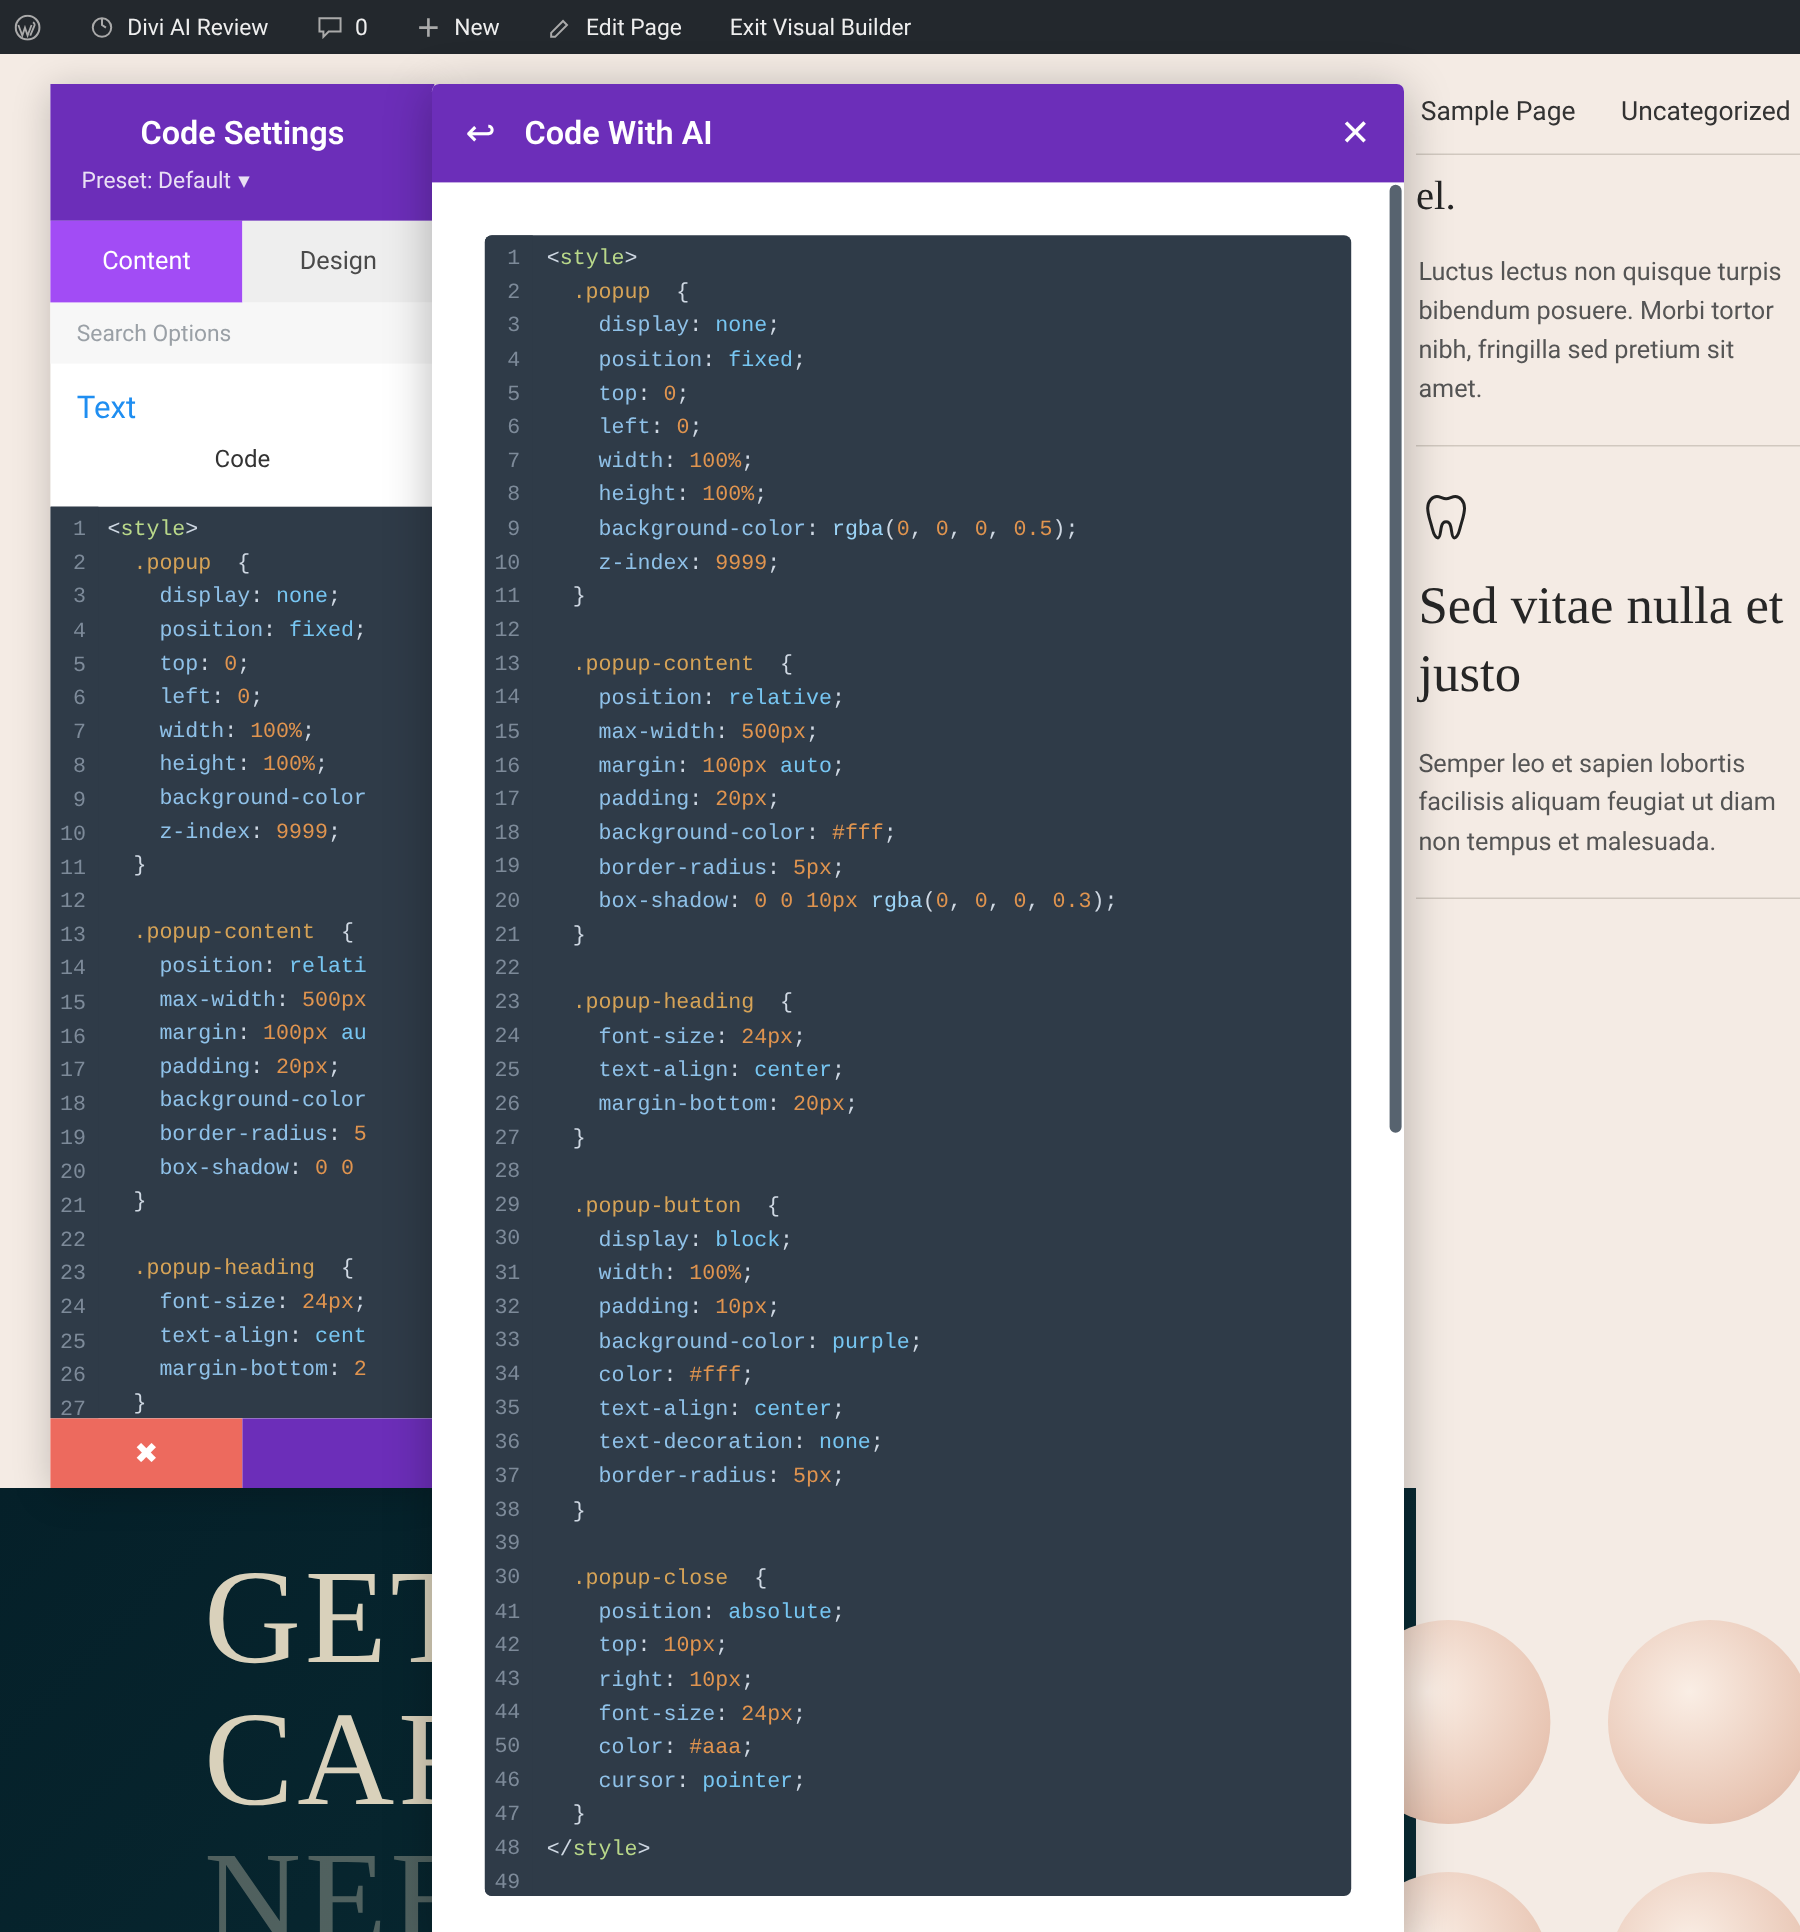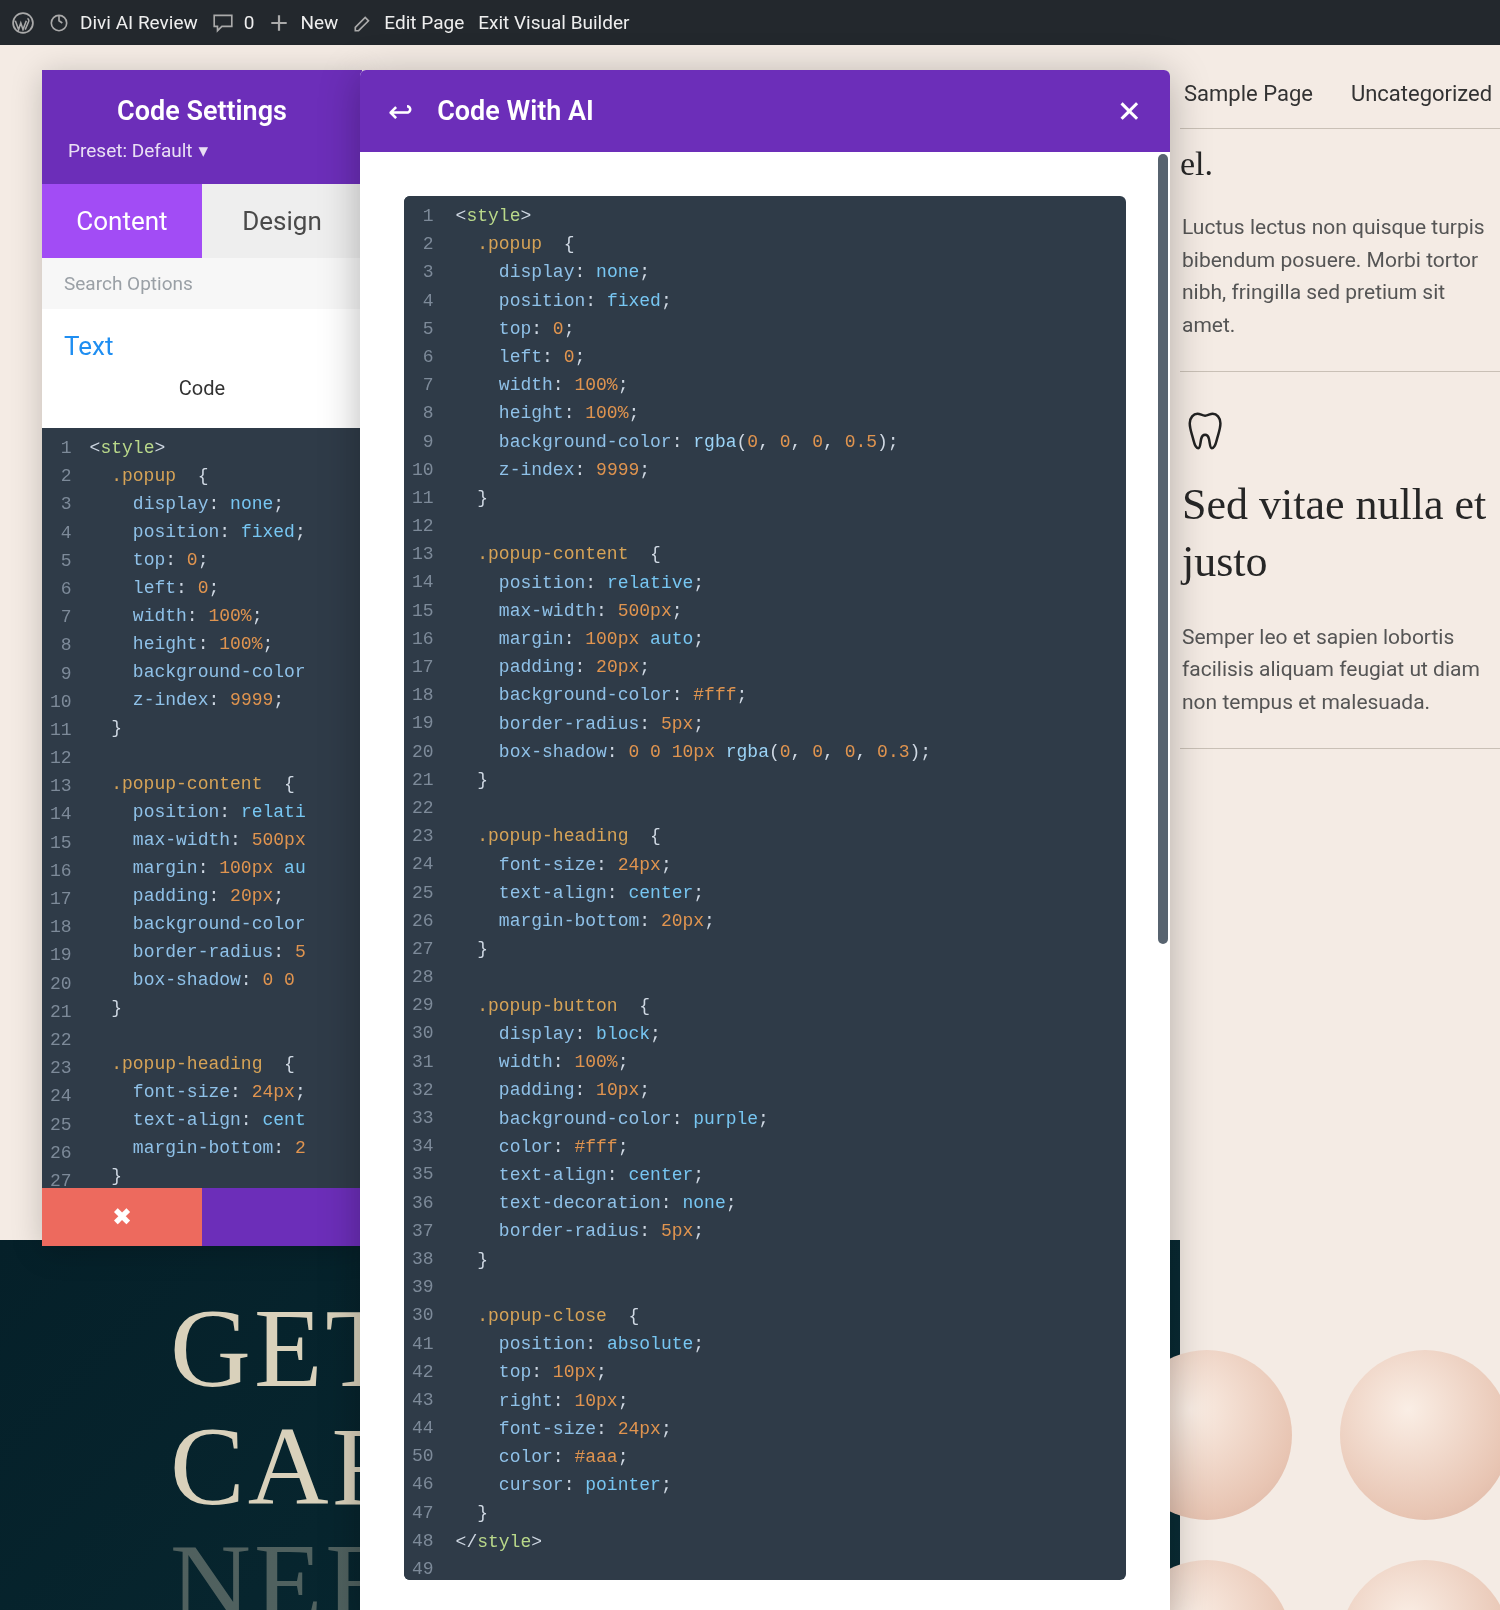--- a/index.html
+++ b/index.html
@@ -1,19 +1,19 @@
 <!DOCTYPE html>
 <html><head>
 <meta charset="utf-8">
 <style>
   * { box-sizing: border-box; margin: 0; padding: 0; }
   body { font-family: -apple-system, BlinkMacSystemFont, "Segoe UI", Roboto, Helvetica, Arial, sans-serif; background: #f4ebe4; width: 1500px; height: 1610px; overflow: hidden; position: relative; }
 
   
-  .wp-bar { background:#23282d; color:#ccc; height:45px; display:flex; align-items:center; font-size:19px; gap:14px; padding:0 12px; }
+  .wp-bar { background:#23282d; color:#ccc; height:45px; display:flex; align-items:center; font-size:19px; gap:40px; padding:0 12px; }
   .wp-bar .item { display:flex; align-items:center; gap:10px; color:#eee; cursor:pointer; }
   .wp-bar svg { width:22px; height:22px; fill:#aaa; }
 
   
   .right-col { position:absolute; top:45px; right:0; width:320px; padding:24px 0 0 0; }
   .top-nav { display:flex; gap:38px; font-size:22px; color:#333; padding:12px 4px 22px 4px; }
   .widget { border-top:1px solid #c9c0b6; padding:34px 2px 30px 2px; }
   .widget .icon-box { width:50px; height:50px; display:flex; align-items:center; justify-content:center; margin-bottom:20px; }
   .widget h3 { font-family: Georgia, 'Times New Roman', serif; font-weight:400; font-size:44px; line-height:1.3; color:#262626; margin: 0 0 30px 0;}
   .widget p { font-size:21px; line-height:1.55; color:#555; }
@@ -28,21 +28,21 @@
   .c2 { top:1350px; right:-10px; }
   .c3 { top:1560px; right:208px; }
   .c4 { top:1560px; right:-10px; }
 
   
   .settings-panel { position:absolute; left:42px; top:70px; width:320px; background:#fff; box-shadow:0 4px 30px rgba(0,0,0,.2); z-index:5; }
   .sp-header { background:#6c2eb9; color:#fff; padding:25px 26px 22px 26px;text-align:center; }
   .sp-header h2 { font-size:27px; font-weight:600; margin-bottom:12px;}
   .sp-header .preset { font-size:19px; opacity:.85; display:flex; align-items:center; gap:6px;}
   .sp-tabs { display:flex; }
-  .sp-tabs .tab { flex:1; text-align:center; padding:22px 0; font-size:26px; color:#4a4a4a; background:#eee; cursor:pointer; }
+  .sp-tabs .tab { flex:1; text-align:center; padding:22px 0; font-size:21px; color:#4a4a4a; background:#eee; cursor:pointer; }
   .sp-tabs .tab.active { background:#a24cf5; color:#fff; }
   .sp-search { padding:14px 22px; color:#9aa0a6; font-size:19px; background:#f7f7f7; }
   .sp-body { padding:22px 22px 18px 22px; }
   .sp-body .section-title { color:#1f8ef1; font-size:26px; margin-bottom:15px; font-weight:400;}
   .sp-body .field-label { font-size:20px; color:#333; margin-bottom:10px;text-align:center; }
 
   
   .editor { background:#2f3b48; font-family: "SFMono-Regular", Consolas, "Liberation Mono", Menlo, monospace; font-size:18px; line-height:28px; display:flex; overflow:hidden; }
   .gutter { background:#2f3b48; color:#7d8a99; text-align:right; padding:6px 10px 6px 8px; user-select:none; }
   .gutter div { height:28.2px; }

